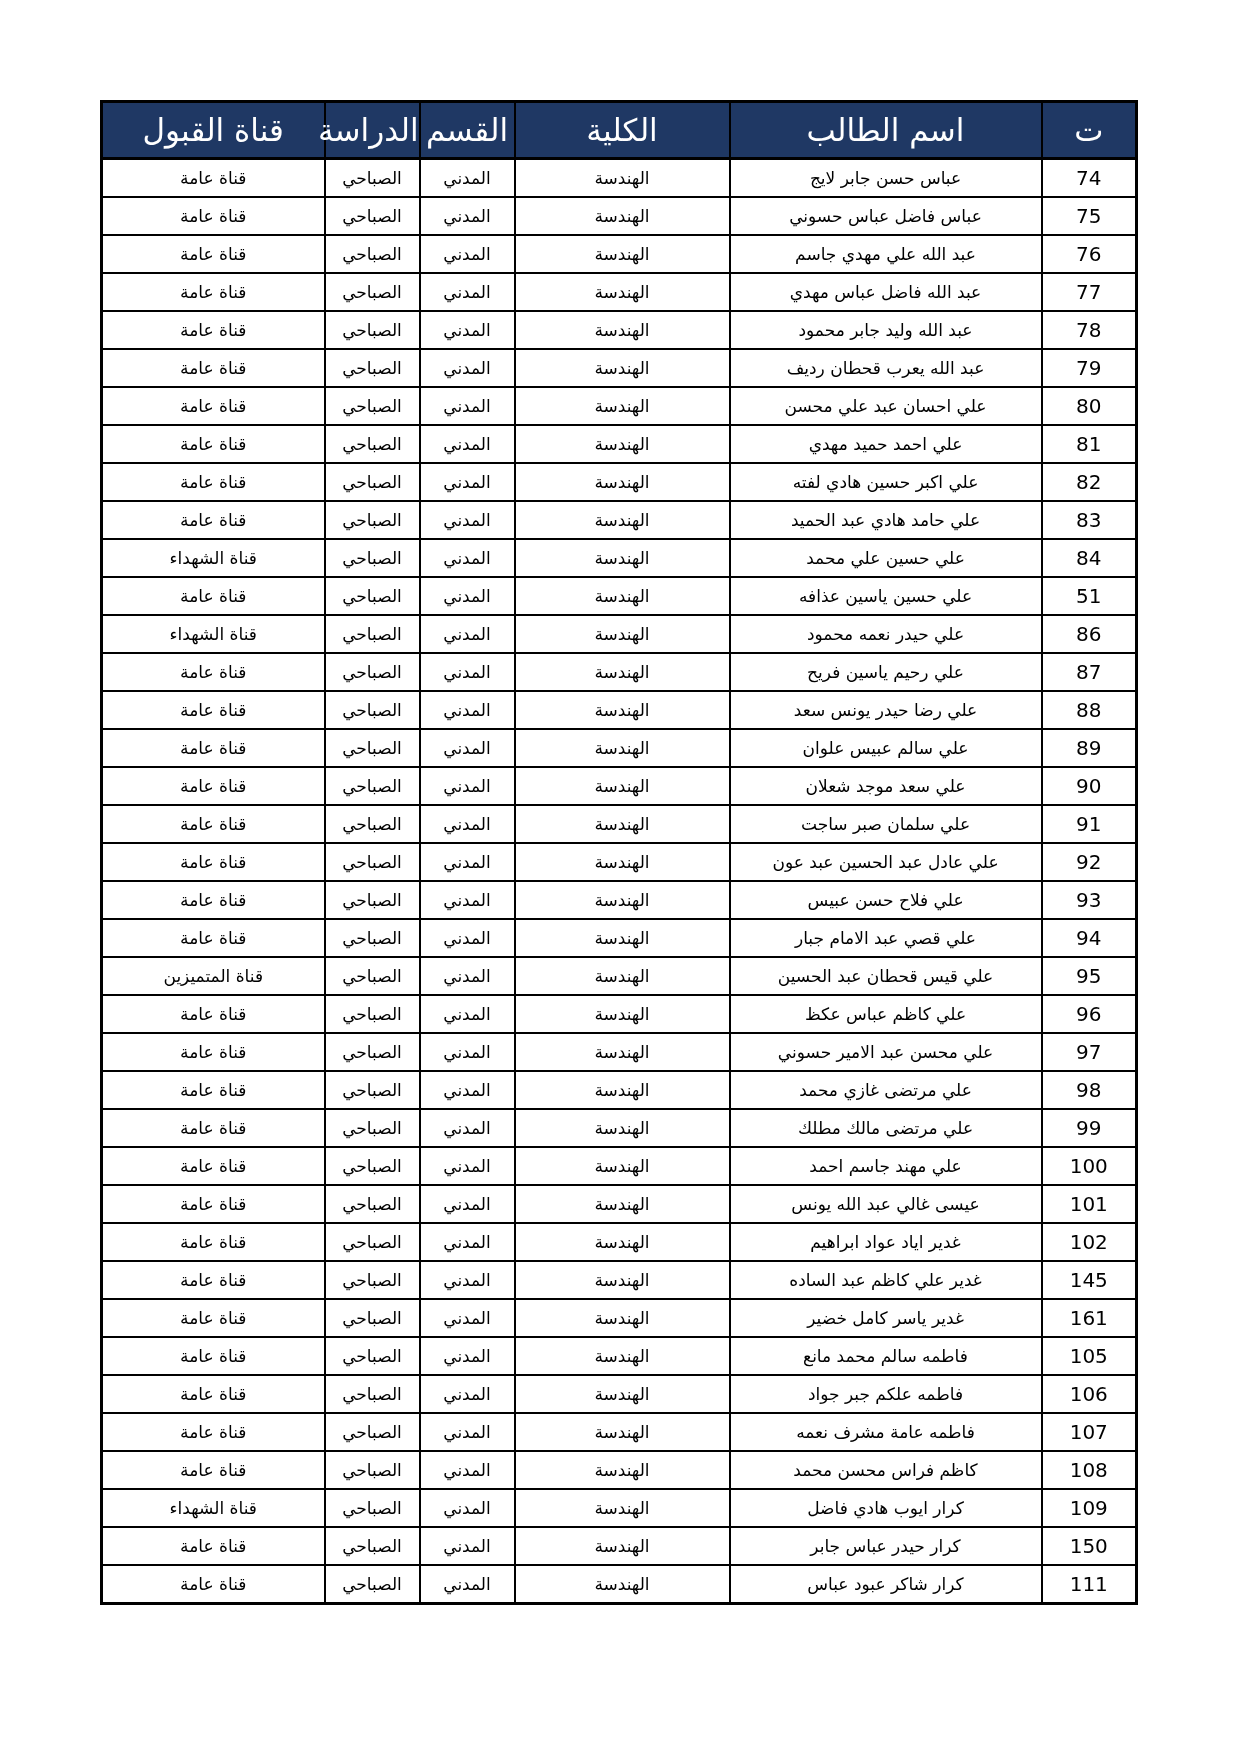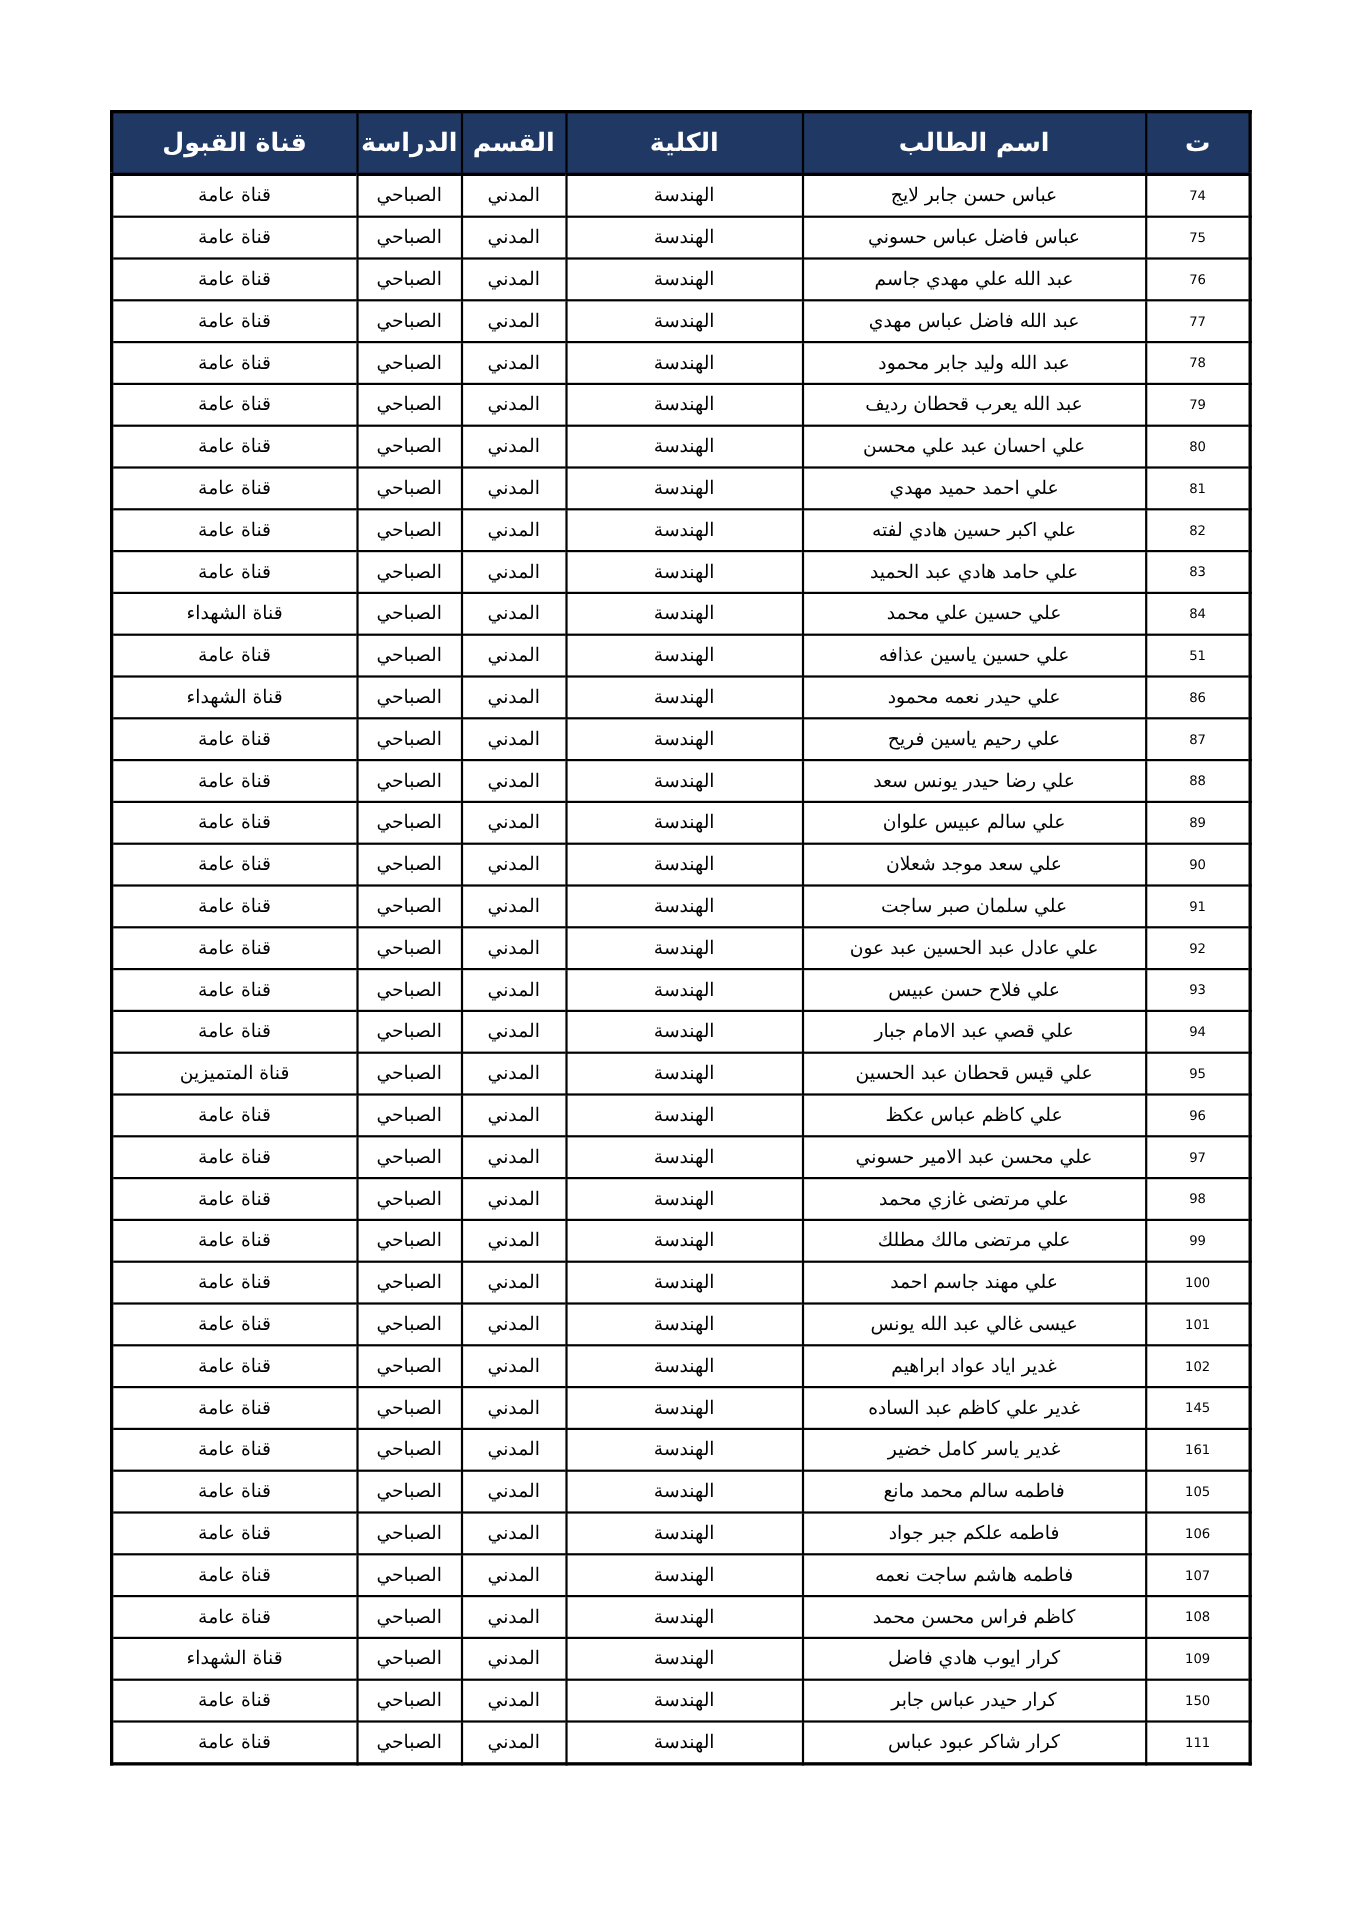--- a/index.html
+++ b/index.html
@@ -22,42 +22,42 @@
     width: 1035px;
     border-collapse: collapse;
     table-layout: fixed;
     direction: rtl;
     border: 3px solid #000000;
   }
   table.students-table th {
     background: var(--header-bg, #1f3864);
     color: var(--header-fg, #ffffff);
     height: 54px;
-    font-size: 23px;
-    font-weight: bold;
+    font-size: 31px;
+    font-weight: normal;
     text-align: center;
     vertical-align: middle;
     border: 2px solid #000000;
     border-bottom: 3px solid #000000;
     padding: 0;
   }
   table.students-table td {
     background: #ffffff;
     color: #000000;
     height: 34px;
     font-size: 17px;
     text-align: center;
     vertical-align: middle;
     border: 2px solid #000000;
     padding: 1px 4px;
     white-space: nowrap;
     overflow: hidden;
   }
   table.students-table td.col-serial {
-    font-size: 12px;
+    font-size: 20px;
     direction: ltr;
   }
 </style>
 </head>
 <body style="background: rgb(255, 255, 255);">
 
 <div class="page">
   <table class="students-table">
     <colgroup>
       <col style="width:95px">
@@ -337,21 +337,21 @@
         <tr>
       <td class="col-serial">106</td>
       <td class="col-name">فاطمه علكم جبر جواد</td>
       <td class="col-college">الهندسة</td>
       <td class="col-dept">المدني</td>
       <td class="col-study">الصباحي</td>
       <td class="col-channel">قناة عامة</td>
     </tr>
         <tr>
       <td class="col-serial">107</td>
-      <td class="col-name">فاطمه هاشم ساجت نعمه</td>
+      <td class="col-name">فاطمه عامة مشرف نعمه</td>
       <td class="col-college">الهندسة</td>
       <td class="col-dept">المدني</td>
       <td class="col-study">الصباحي</td>
       <td class="col-channel">قناة عامة</td>
     </tr>
         <tr>
       <td class="col-serial">108</td>
       <td class="col-name">كاظم فراس محسن محمد</td>
       <td class="col-college">الهندسة</td>
       <td class="col-dept">المدني</td>

